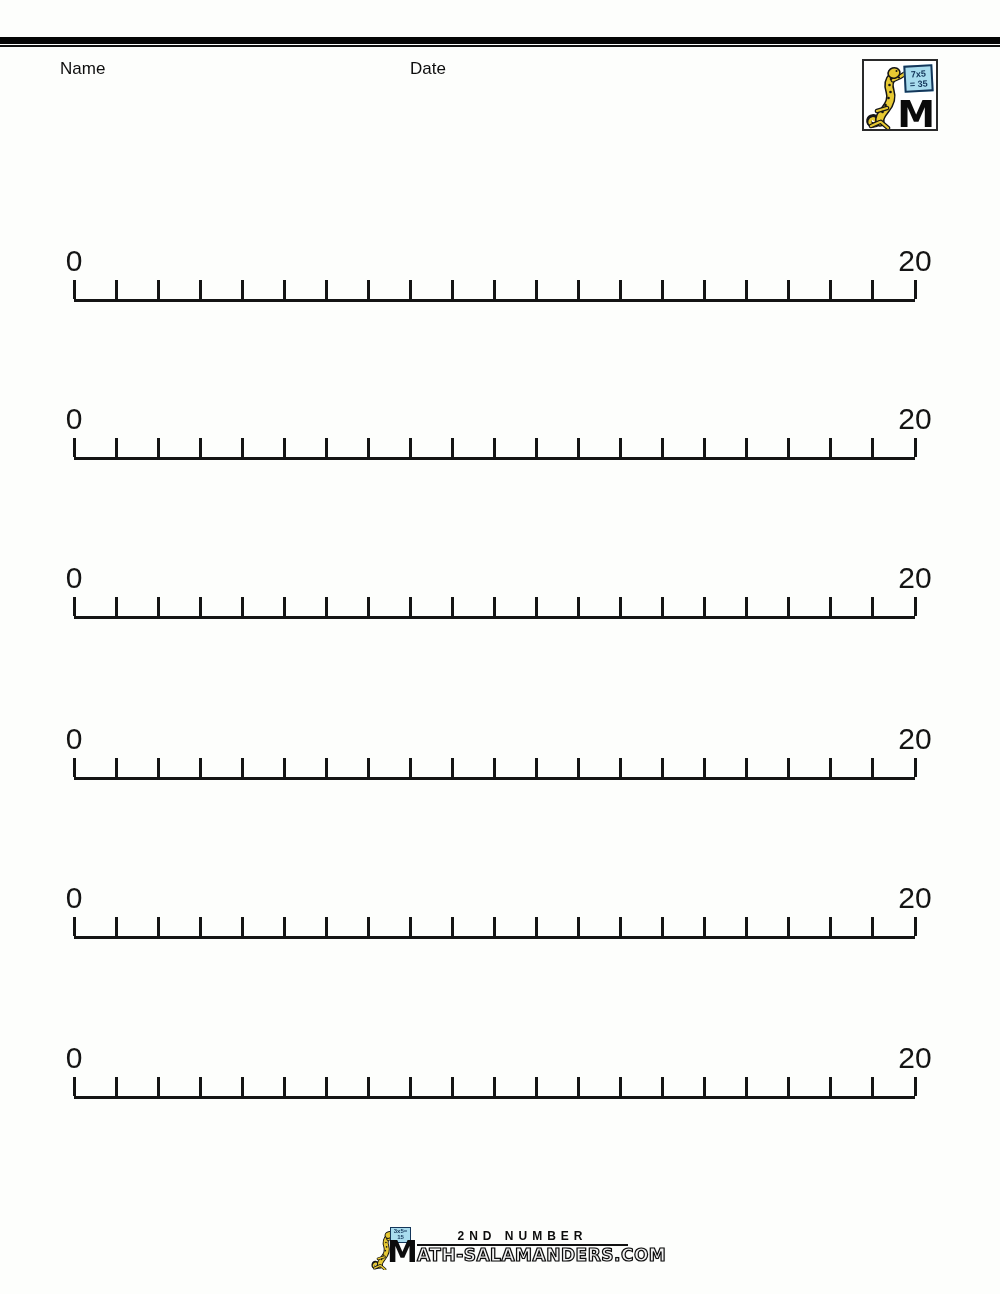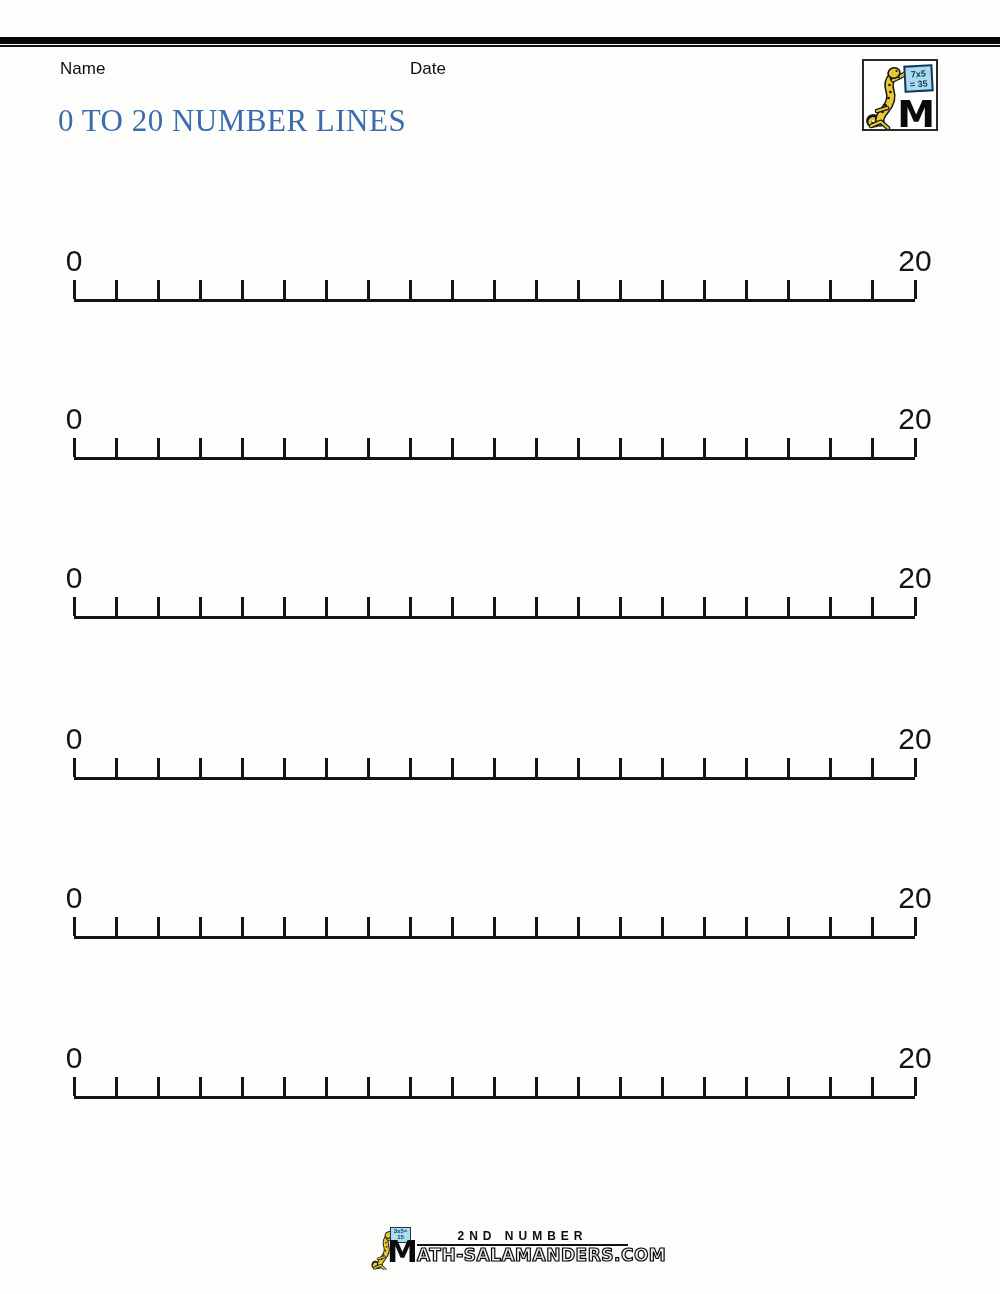--- a/index.html
+++ b/index.html
@@ -123,21 +123,20 @@
 </svg>
 
 <div class="page">
 
   <div class="rule-thick"></div>
   <div class="rule-thin"></div>
 
   <div class="name-label">Name</div>
   <div class="date-label">Date</div>
 
-  <h1 class="page-title" style="margin:0; font-weight:normal;">0 TO 20 NUMBER LINES</h1>
 
   <div class="logo-box">
     <svg class="logo-salamander" width="46" height="64">
       <use href="#salamander"></use>
     </svg>
     <div class="logo-board">
       <div>7x5</div>
       <div>= 35</div>
     </div>
     <div class="logo-m">M</div>

